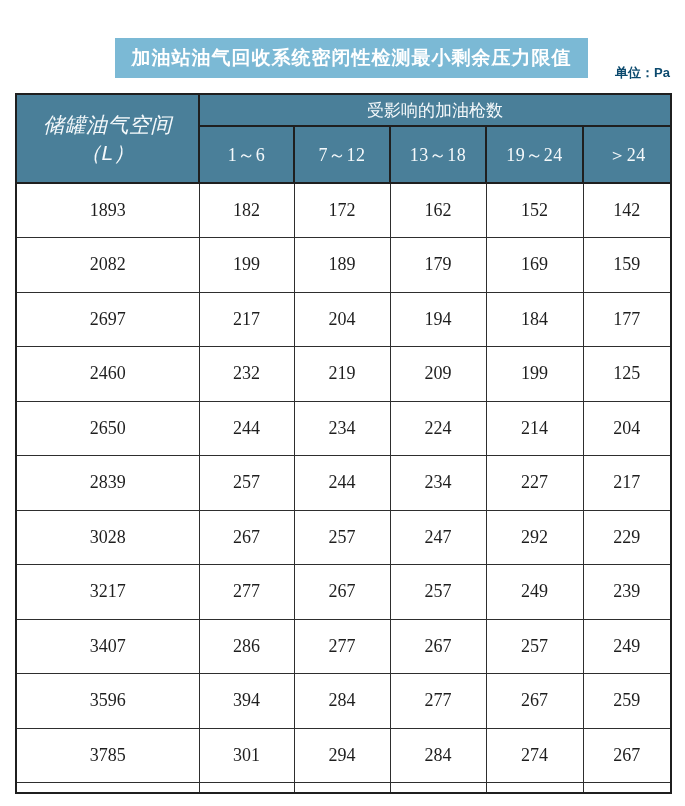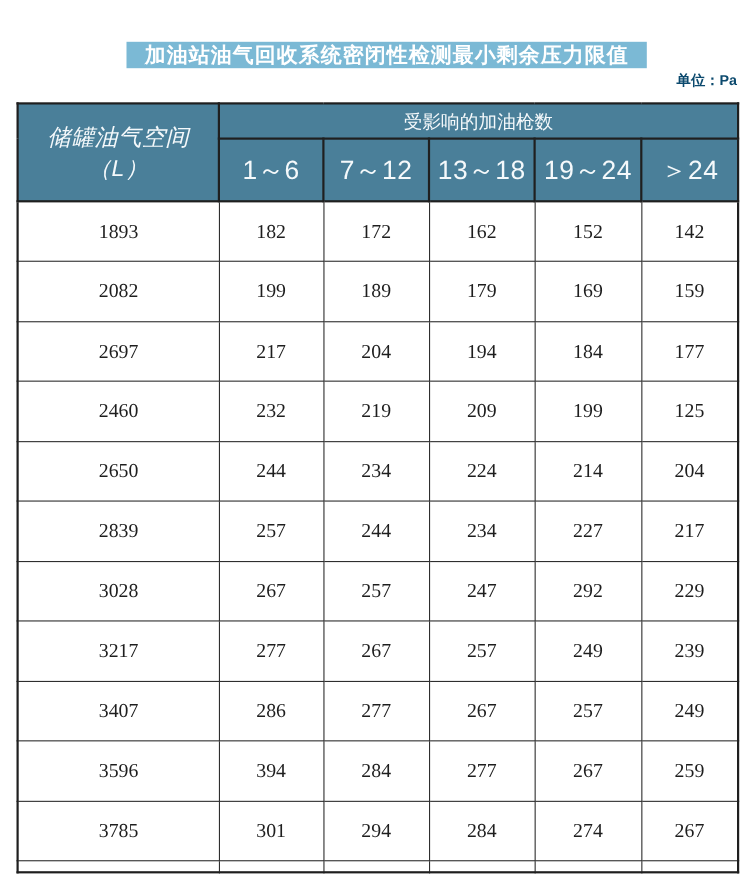--- a/index.html
+++ b/index.html
@@ -8,21 +8,21 @@
     --header-text:#f5f9fb;
     --border:#1f1f1f;
     --data-text:#1e1e1e;
     --page-bg:#ffffff;
   }
   *{margin:0;padding:0;box-sizing:border-box;}
   html,body{width:685px;height:806px;background:var(--page-bg);overflow:hidden;}
   body{position:relative;font-family:"Liberation Sans","DejaVu Sans",sans-serif;}
 
   .title-bar{
-    position:absolute;left:115px;top:38px;width:473px;height:24px;
+    position:absolute;left:115px;top:38px;width:473px;height:40px;
     background:var(--title-bg);color:#ffffff;
     font-size:19px;font-weight:bold;letter-spacing:1px;
     display:flex;align-items:center;justify-content:center;text-align:right;
   }
   .unit-label{
     position:absolute;top:64px;right:15px;
     font-size:13px;font-weight:bold;color:#0c4a6e;text-align:center;
   }
   table.limits{
     position:absolute;left:15px;top:93px;width:655px;
@@ -31,22 +31,22 @@
   }
   th{
     background:var(--header-bg);color:var(--header-text);
     border:2px solid var(--border);
     font-weight:normal;font-size:17px;
   }
   th.group-header{height:32px;font-size:17px;}
   th.corner-header{font-size:21px;letter-spacing:0.5px;font-style:italic;}
   th.sub-header{
     height:57px;
-    font-family:Liberation Sans, sans-serif;
-    font-size:24px;letter-spacing:0.5px;margin-top:20px;
+    font-family:Liberation Serif, serif;
+    font-size:18px;letter-spacing:0.5px;margin-top:20px;
   }
   td{
     border:1px solid #2e2e2e;
     height:54.5px;
     text-align:center;vertical-align:middle;
     font-family:"Liberation Serif","DejaVu Serif",serif;
     font-size:18px;color:var(--data-text);
     background:#fff;
   }
   tr.partial-row td{height:10px;}

